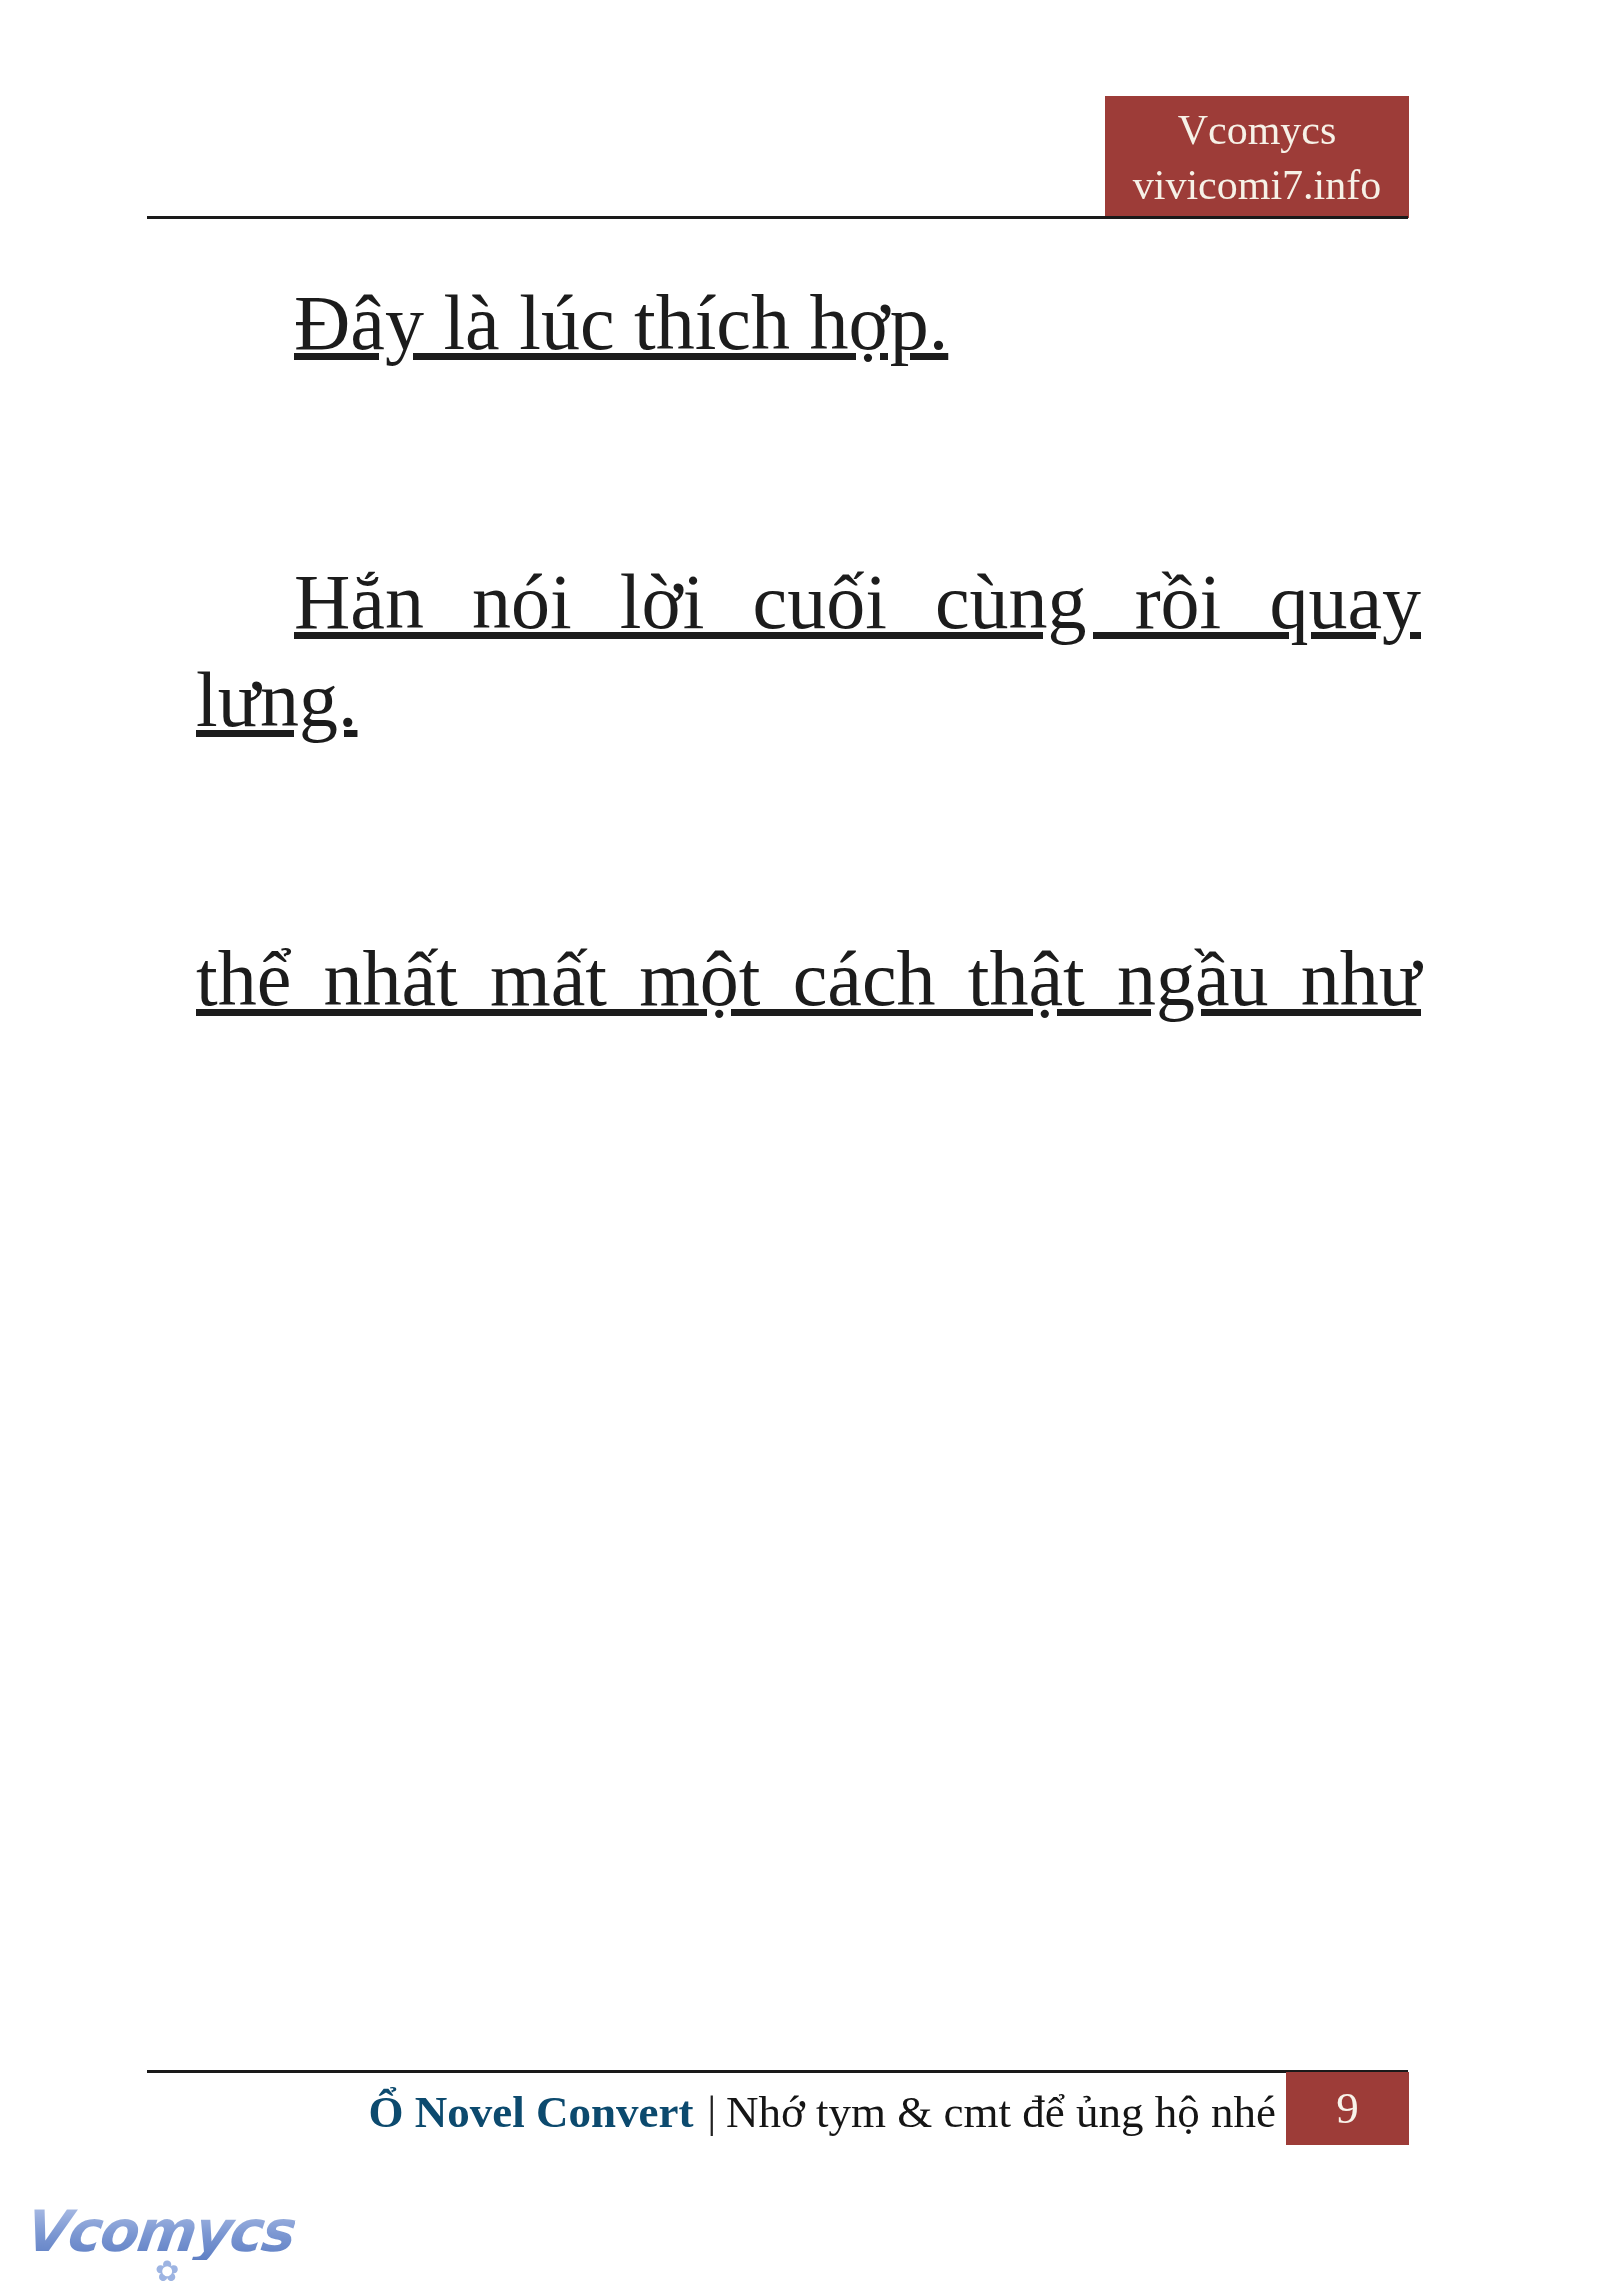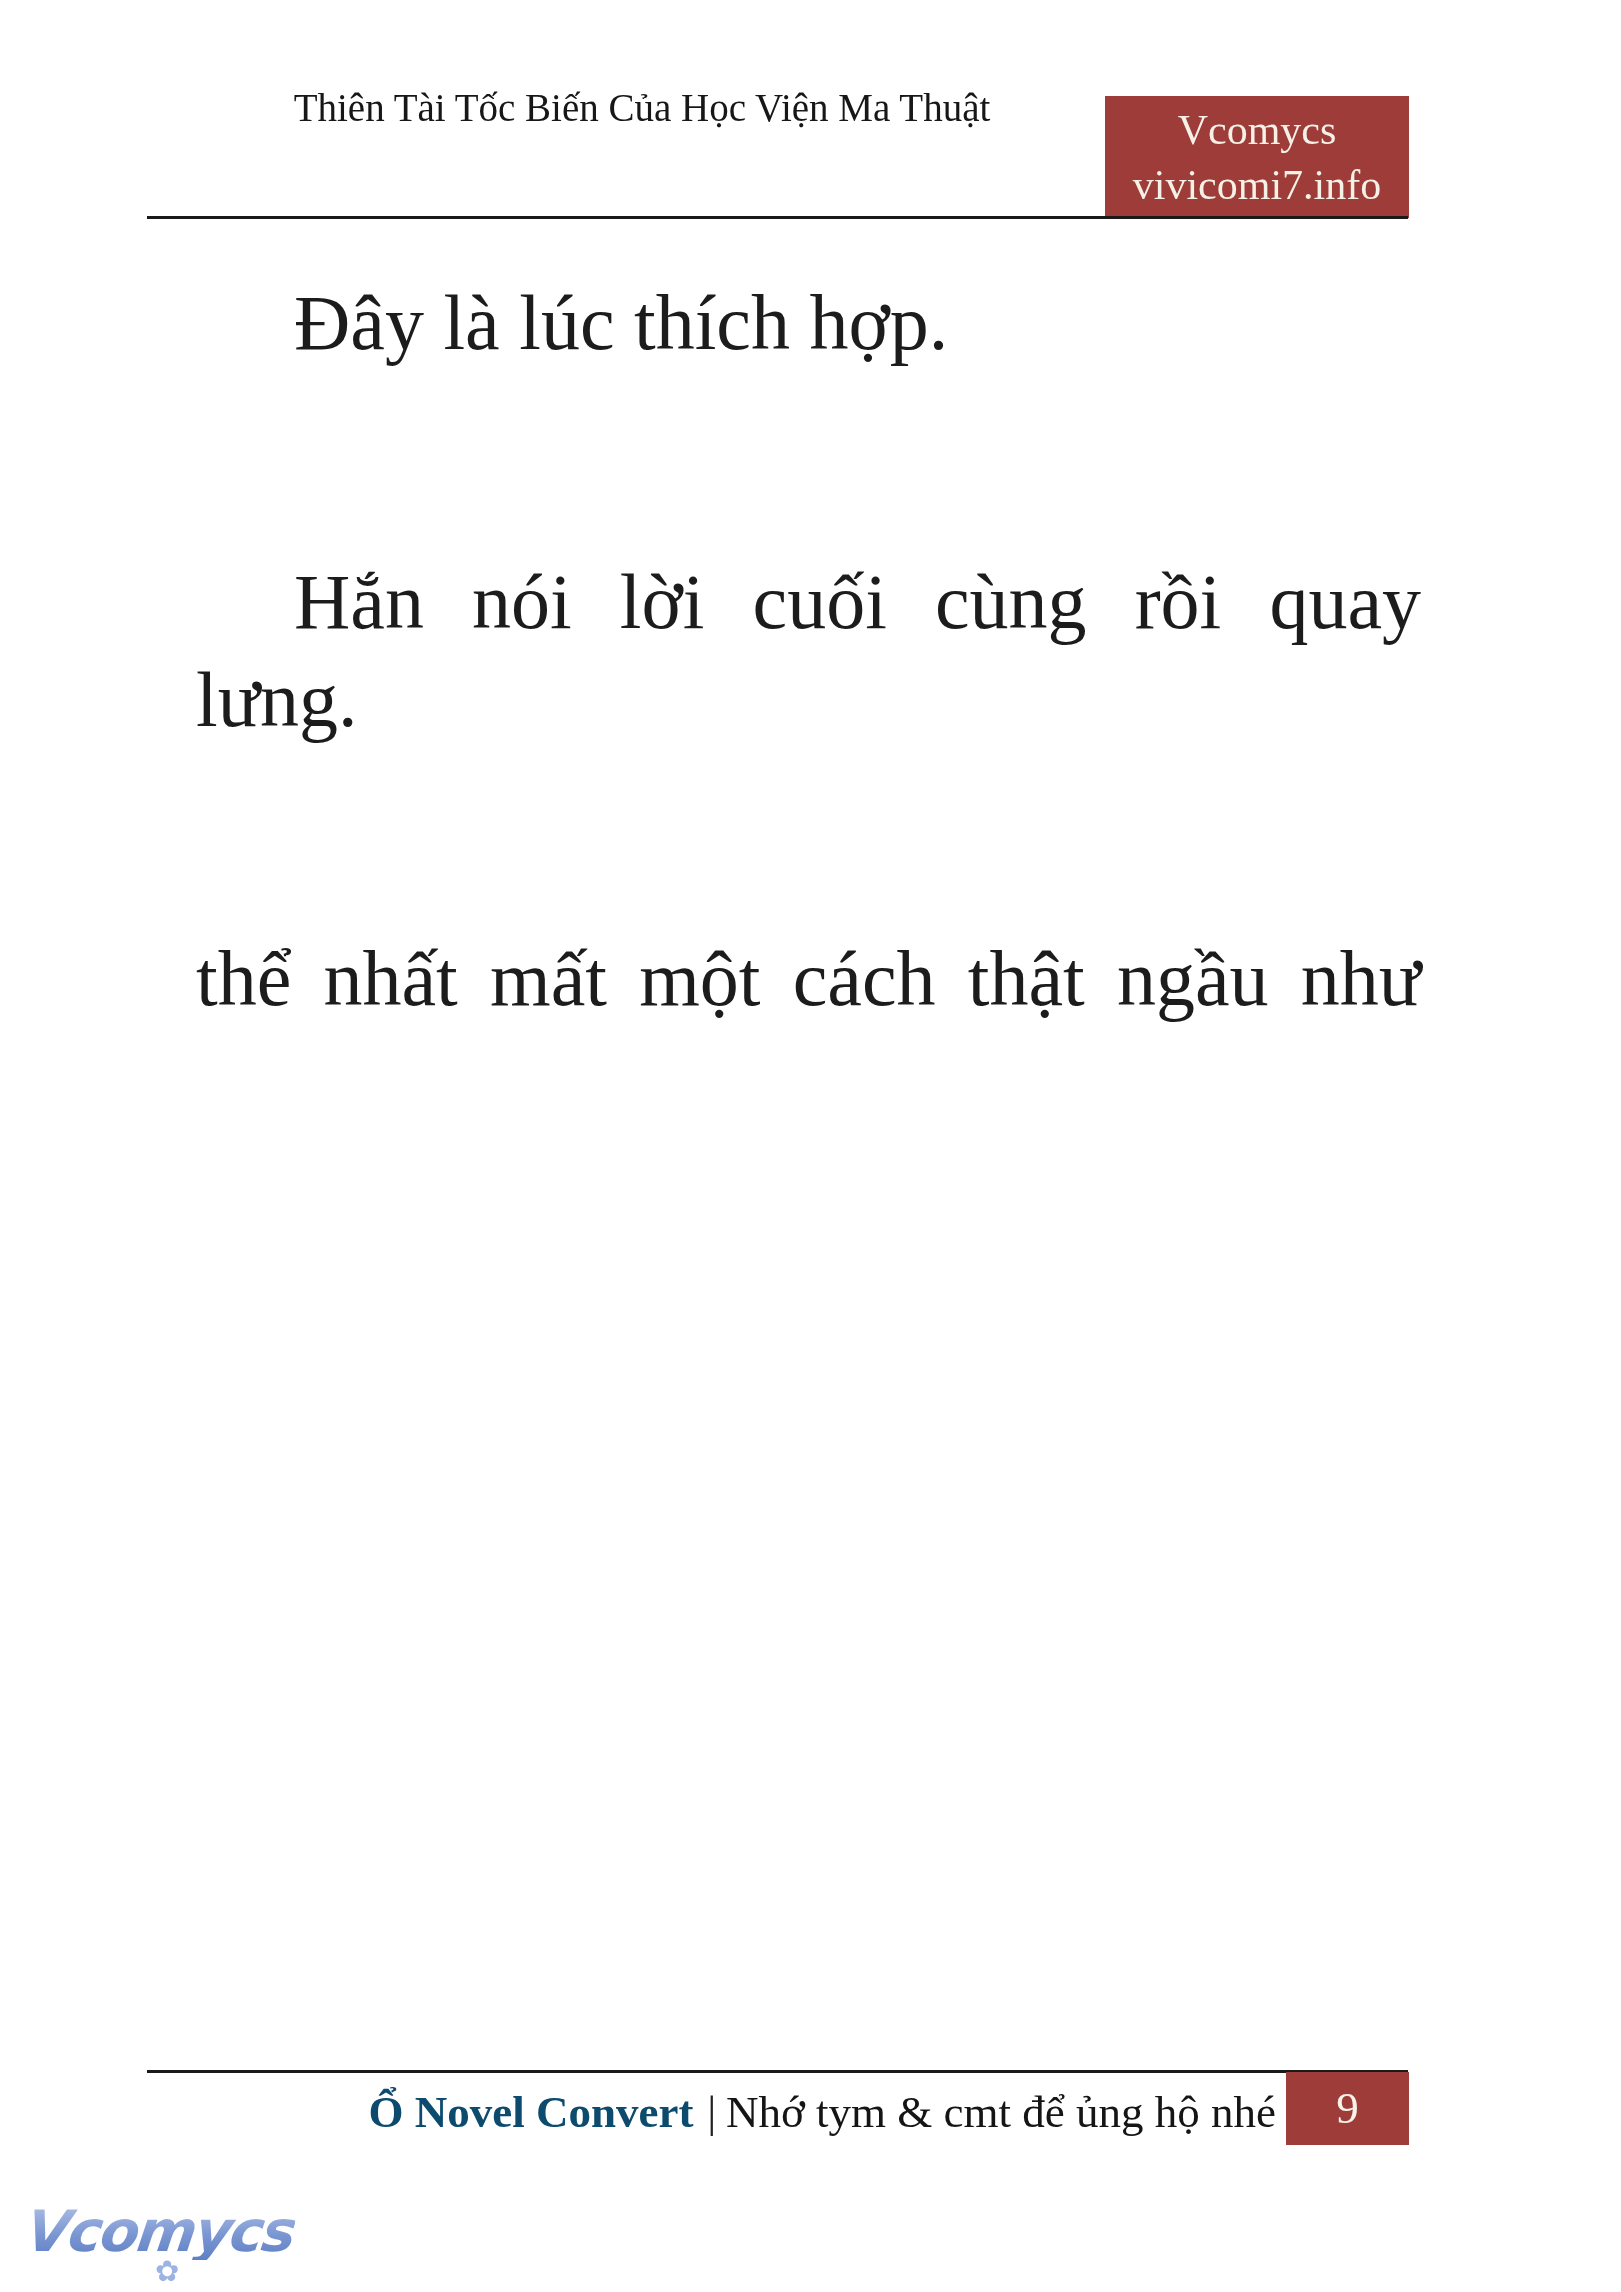--- a/index.html
+++ b/index.html
@@ -37,21 +37,21 @@
     background: #1a1a1a;
   }
 
   
   .body-text {
     position: absolute;
     left: 196px; top: 274px; width: 1225px;
     font-size: 78px;
     color: #1c1c1c;
   }
-  .para { margin: 0 0 181px 0; }
+  .para { margin: 0 0 181px 0; text-decoration: underline; }
   .bline { display: block; line-height: 98px; }
   .jline { text-align: justify; text-align-last: justify; }
   .lline { text-align-last: left; }
   .first { padding-left: 98px; }
 
   
   .footer-rule {
     position: absolute;
     left: 147px; top: 2070px; width: 1261px; height: 2.9px;
     background: #1a1a1a;
@@ -95,21 +95,20 @@
     color: #9db4e2;
     font-style: normal;
   }
 </style>
 </head>
 <body>
 
 <div class="page">
 
   <div class="header-title">
-    <div>Thiên Tài Tốc Biến Của Học Viện Ma Thuật</div>
   </div>
 
   <div class="header-badge">
     <div>Vcomycs</div>
     <div>vivicomi7.info</div>
   </div>
 
   <div class="header-rule"></div>
 
   <div class="body-text">

